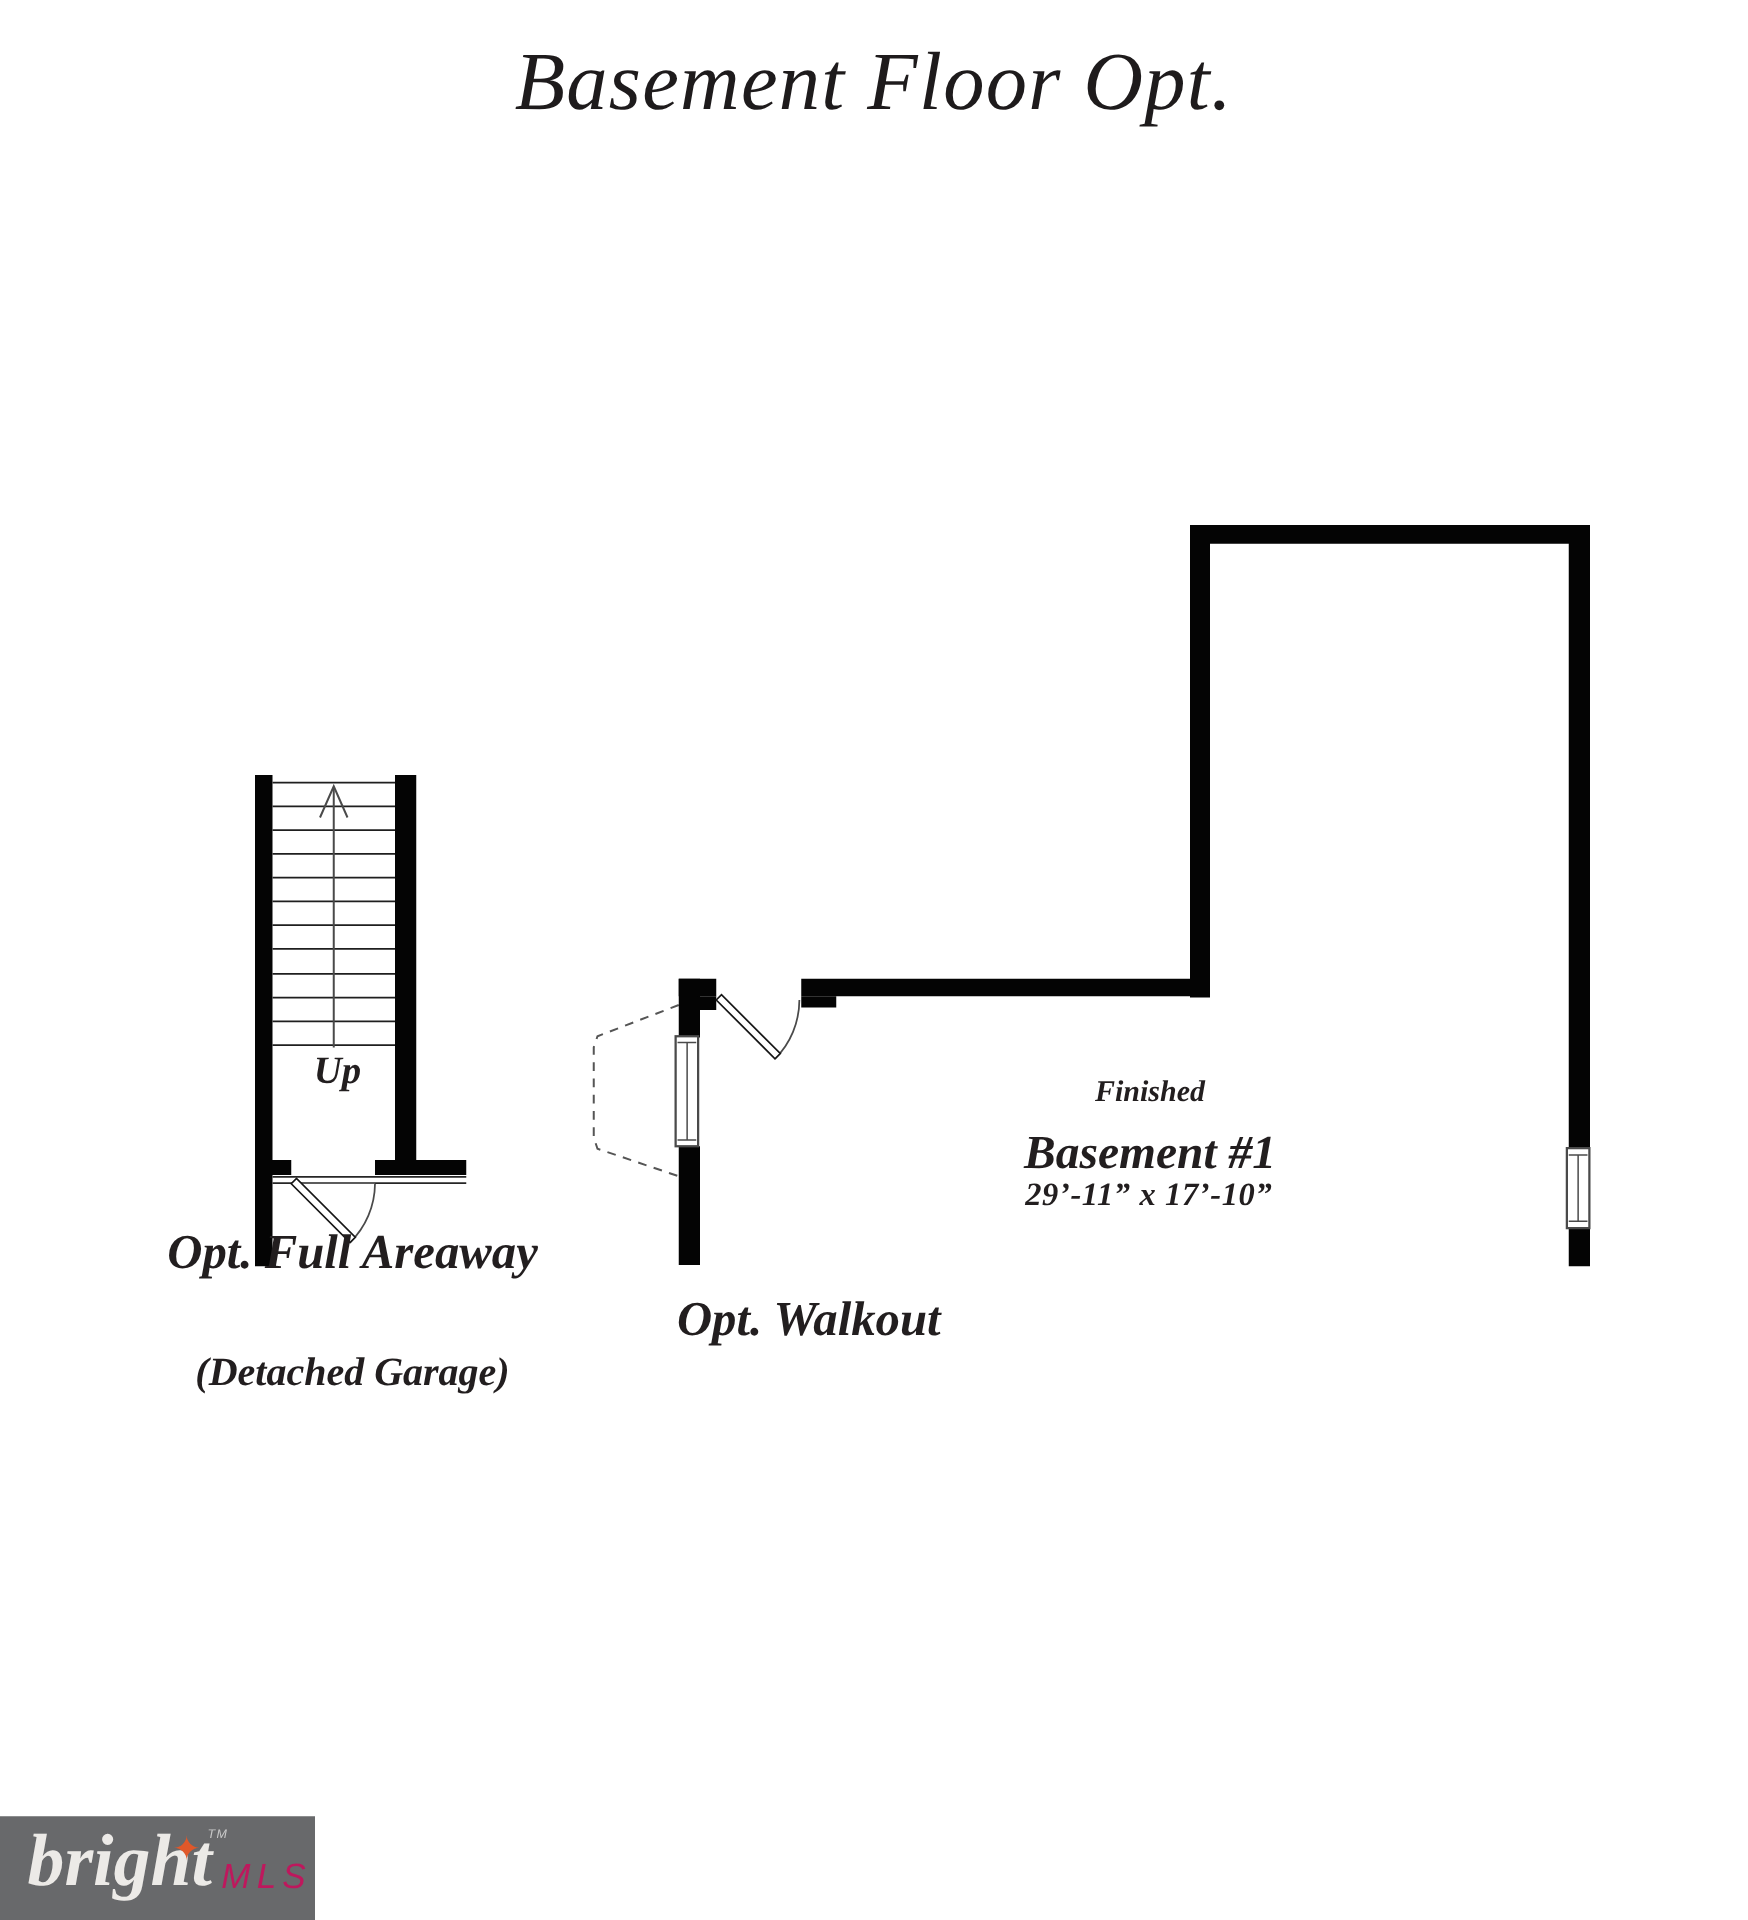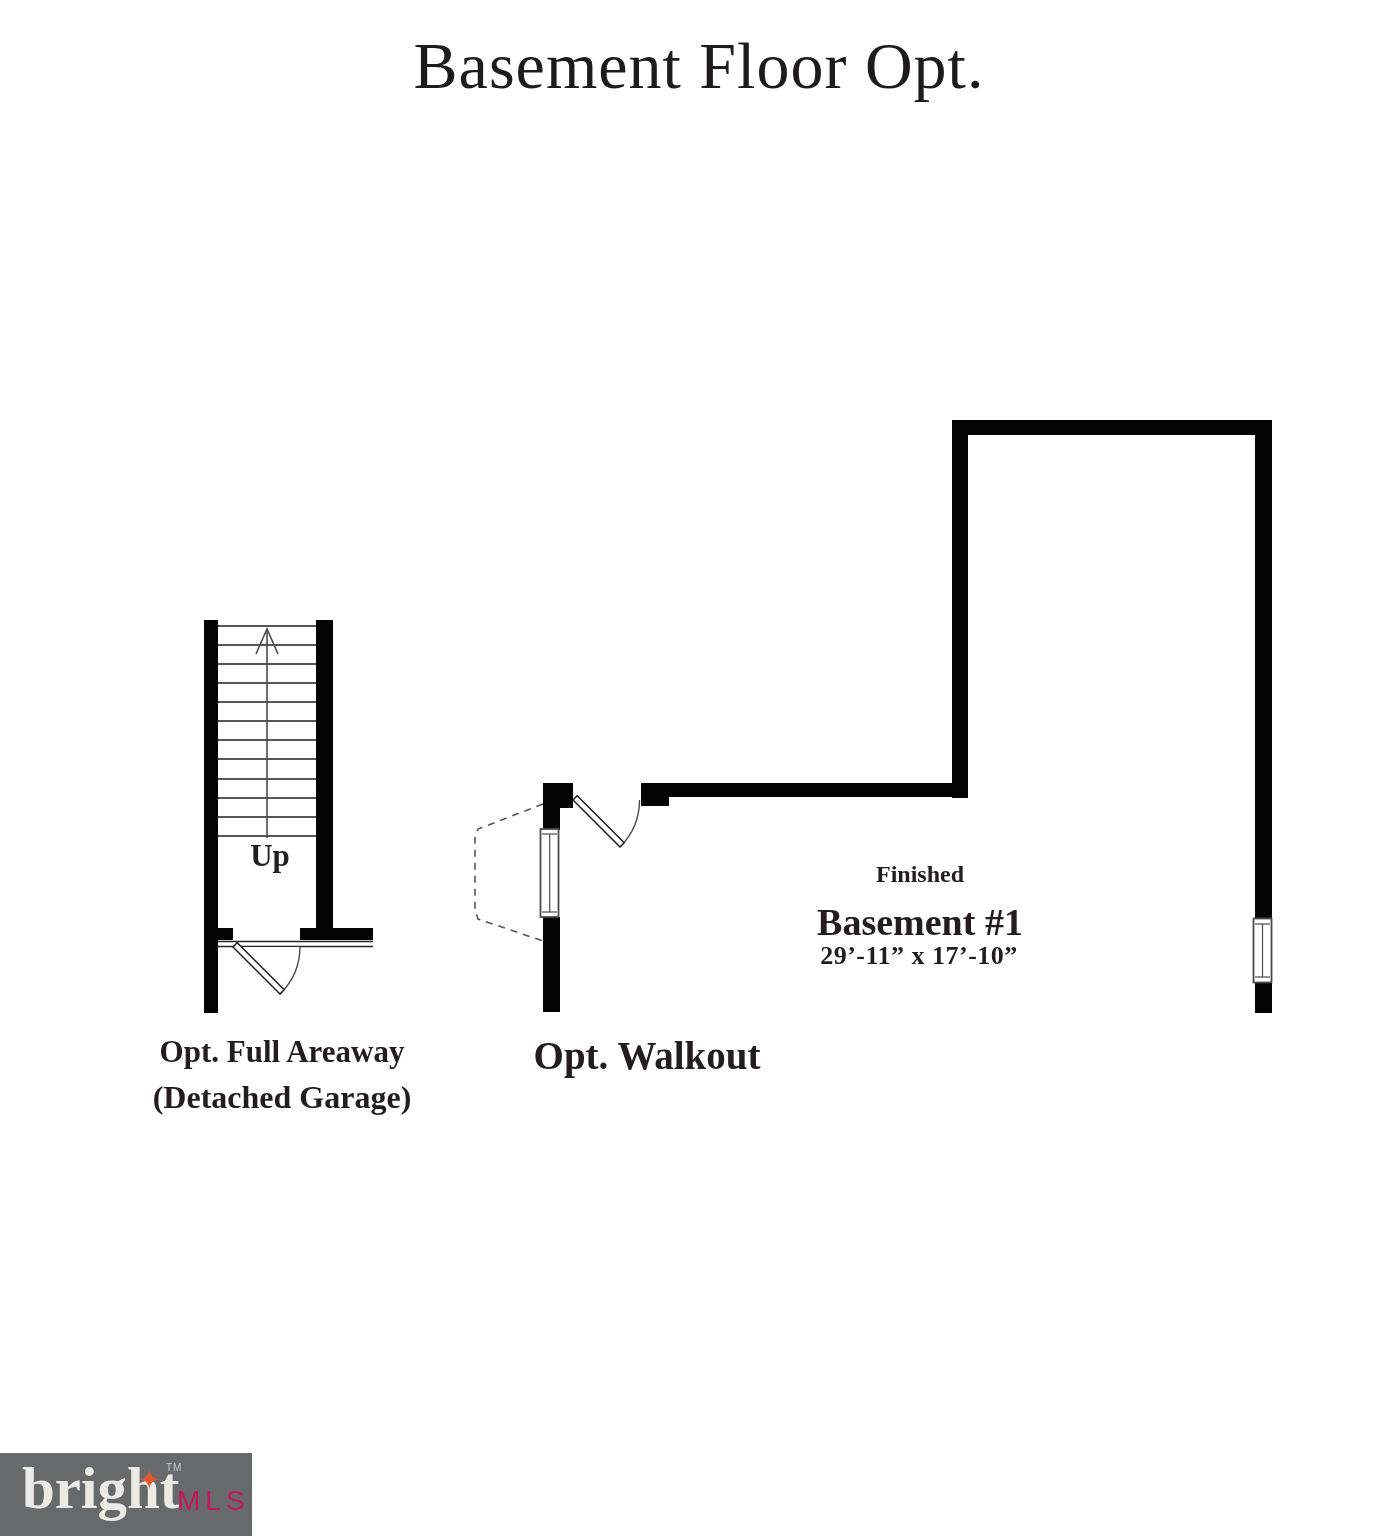--- a/index.html
+++ b/index.html
@@ -4,20 +4,21 @@
 <style>
   * { margin: 0; padding: 0; box-sizing: border-box; }
   html, body { background: #ffffff; }
   .page {
     position: relative;
     width: 1398px;
     height: 1536px;
     background: #ffffff;
     font-family: "Liberation Serif", serif;
     overflow: hidden;
+    font-style: italic;
   }
   .title {
     position: absolute;
     top: 28px;
     left: 0;
     width: 100%;
     text-align: center;
     font-size: 66px;
     font-weight: 400;
     letter-spacing: 1px;
@@ -39,21 +40,21 @@
     transform: translateX(-50%);
     white-space: nowrap;
     text-align: center;
     color: #221e1f;
     font-weight: 700;
   }
   .lbl-up        { left: 270px; top: 838px;  font-size: 31px; text-align: right; }
   .lbl-finished  { left: 920px; top: 861px;  font-size: 24px; }
   .lbl-basement  { left: 920px; top: 900px;  font-size: 38px; }
   .lbl-dims      { left: 919px; top: 941px;  font-size: 26px; letter-spacing: 0.5px; }
-  .lbl-areaway   { left: 282px; top: 1034px; font-size: 31px; }
+  .lbl-areaway   { left: 282px; top: 979px; font-size: 39px; }
   .lbl-garage    { left: 282px; top: 1079px; font-size: 32px; }
   .lbl-walkout   { left: 647px; top: 1033px; font-size: 39px; }
   .footer-bar {
     position: absolute;
     left: 0; top: 1453px;
     width: 252px; height: 83px;
     background: #68696b;
   }
   .brand {
     position: absolute;

